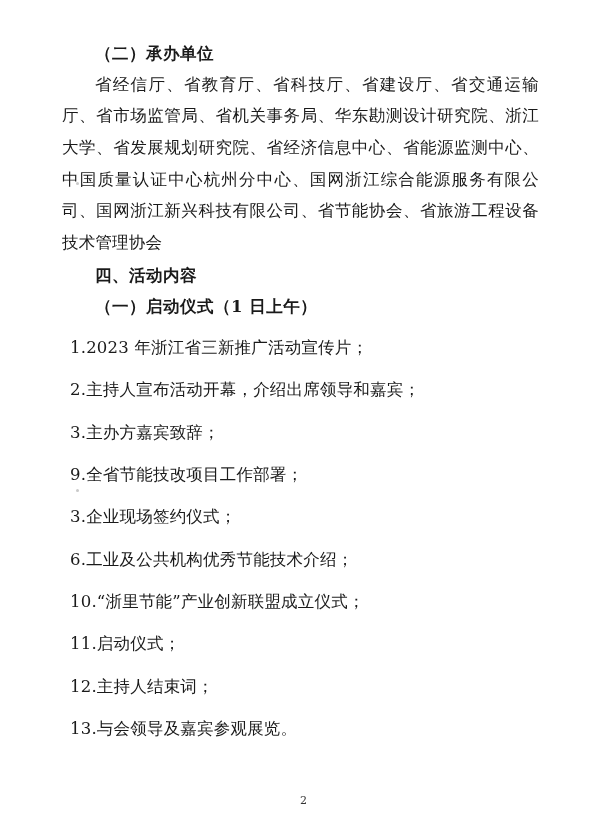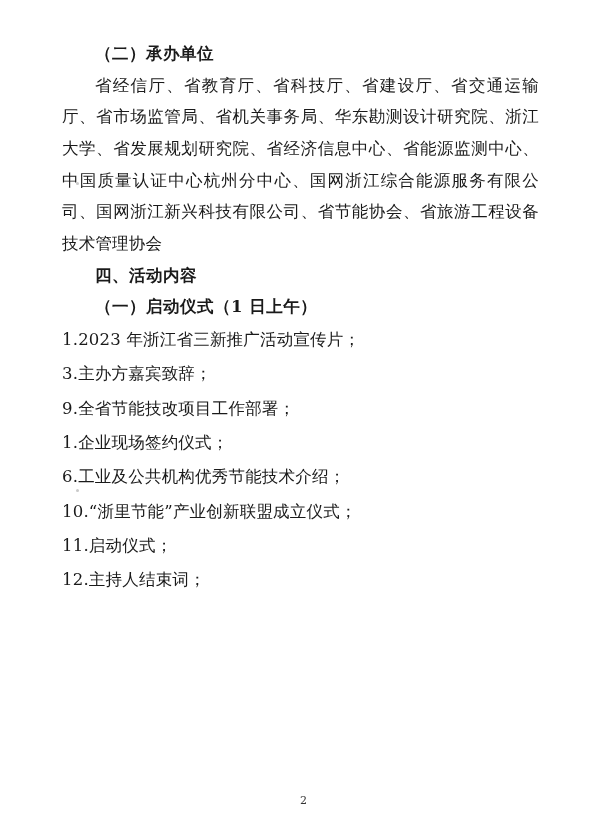--- a/index.html
+++ b/index.html
@@ -30,26 +30,27 @@
     font-weight: bold;
     text-indent: 2em;
     letter-spacing: 0.5px;
     margin: 0;
   }
   .para {
     margin: 0;
     text-align: justify;
     text-justify: inter-ideograph;
     letter-spacing: 0.2px;
+    font-family: Liberation Mono, monospace;
   }
   .para-indent {
     text-indent: 2em;
   }
   .list-item {
-    margin: 0;
+    margin: 8px;
     letter-spacing: 0.2px;
     line-height: 2.08;
   }
   .blk {
     margin-bottom: 0;
   }
   .page-number {
     position: absolute;
     bottom: 18px;
     left: 0;
@@ -78,27 +79,29 @@
     <p class="heading blk">（二）承办单位</p>
 
     <p class="para para-indent blk">省经信厅、省教育厅、省科技厅、省建设厅、省交通运输厅、省市场监管局、省机关事务局、华东勘测设计研究院、浙江大学、省发展规划研究院、省经济信息中心、省能源监测中心、中国质量认证中心杭州分中心、国网浙江综合能源服务有限公司、国网浙江新兴科技有限公司、省节能协会、省旅游工程设备技术管理协会</p>
 
     <p class="heading blk">四、活动内容</p>
 
     <p class="heading blk">（一）启动仪式（1 日上午）</p>
 
     <div>
       <p class="list-item">1.2023 年浙江省三新推广活动宣传片；</p>
+      <p class="list-item">2.主持人宣布活动开幕，介绍出席领导和嘉宾；</p>
       <p class="list-item">3.主办方嘉宾致辞；</p>
       <p class="list-item">9.全省节能技改项目工作部署；</p>
-      <p class="list-item">1.企业现场签约仪式；</p>
+      <p class="list-item">3.企业现场签约仪式；</p>
       <p class="list-item">6.工业及公共机构优秀节能技术介绍；</p>
       <p class="list-item">10.“浙里节能”产业创新联盟成立仪式；</p>
       <p class="list-item">11.启动仪式；</p>
       <p class="list-item">12.主持人结束词；</p>
+      <p class="list-item">13.与会领导及嘉宾参观展览。</p>
     </div>
 
   </div>
 
   <div class="edge-mark" style="top:182px;"></div>
   <div class="edge-mark" style="top:489px;"></div>
 
   <div class="page-number">2</div>
 </div>
 

